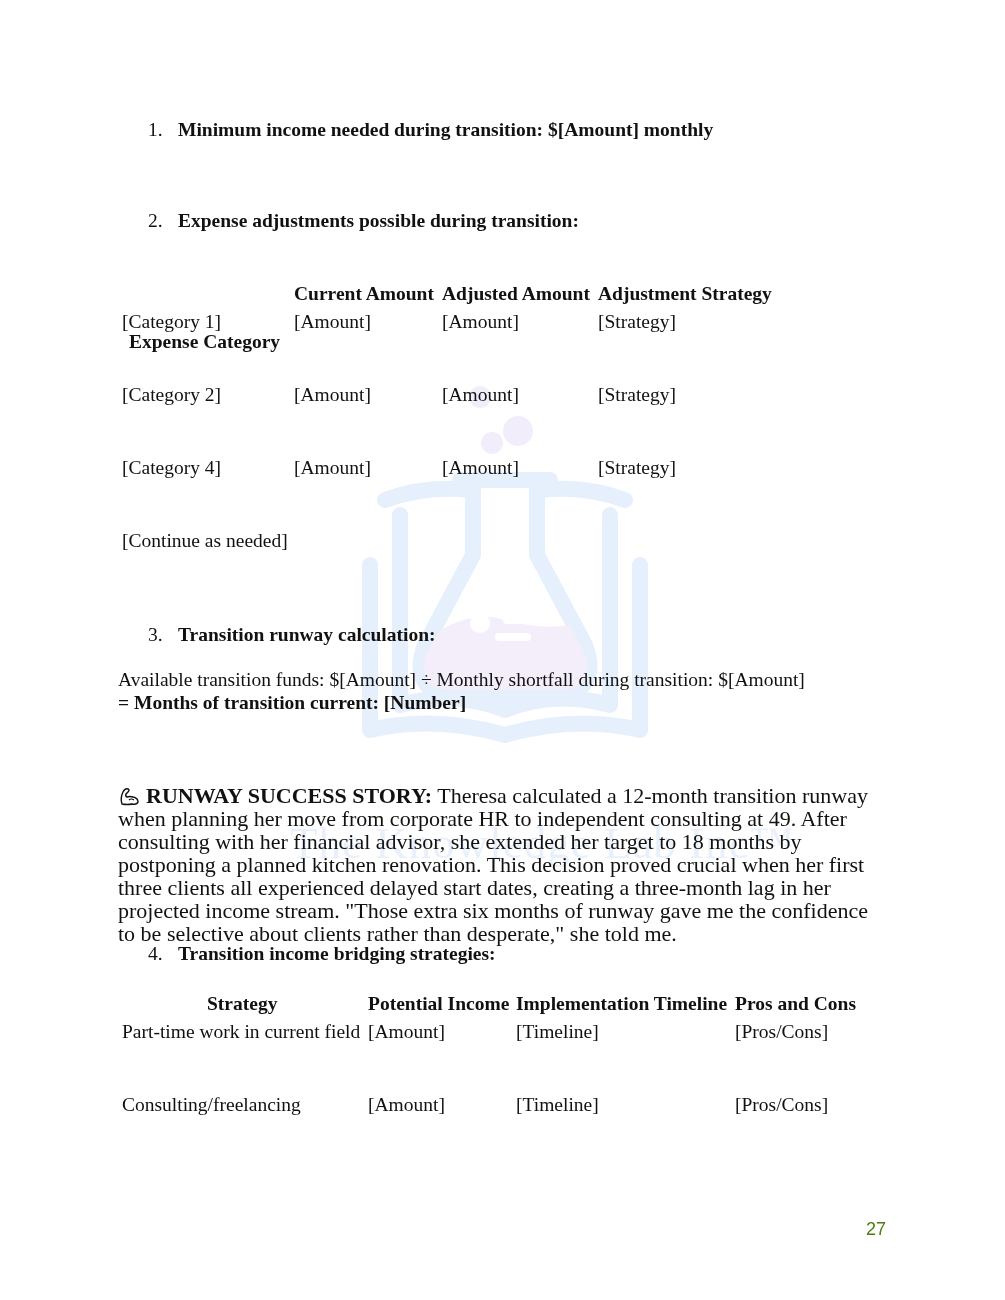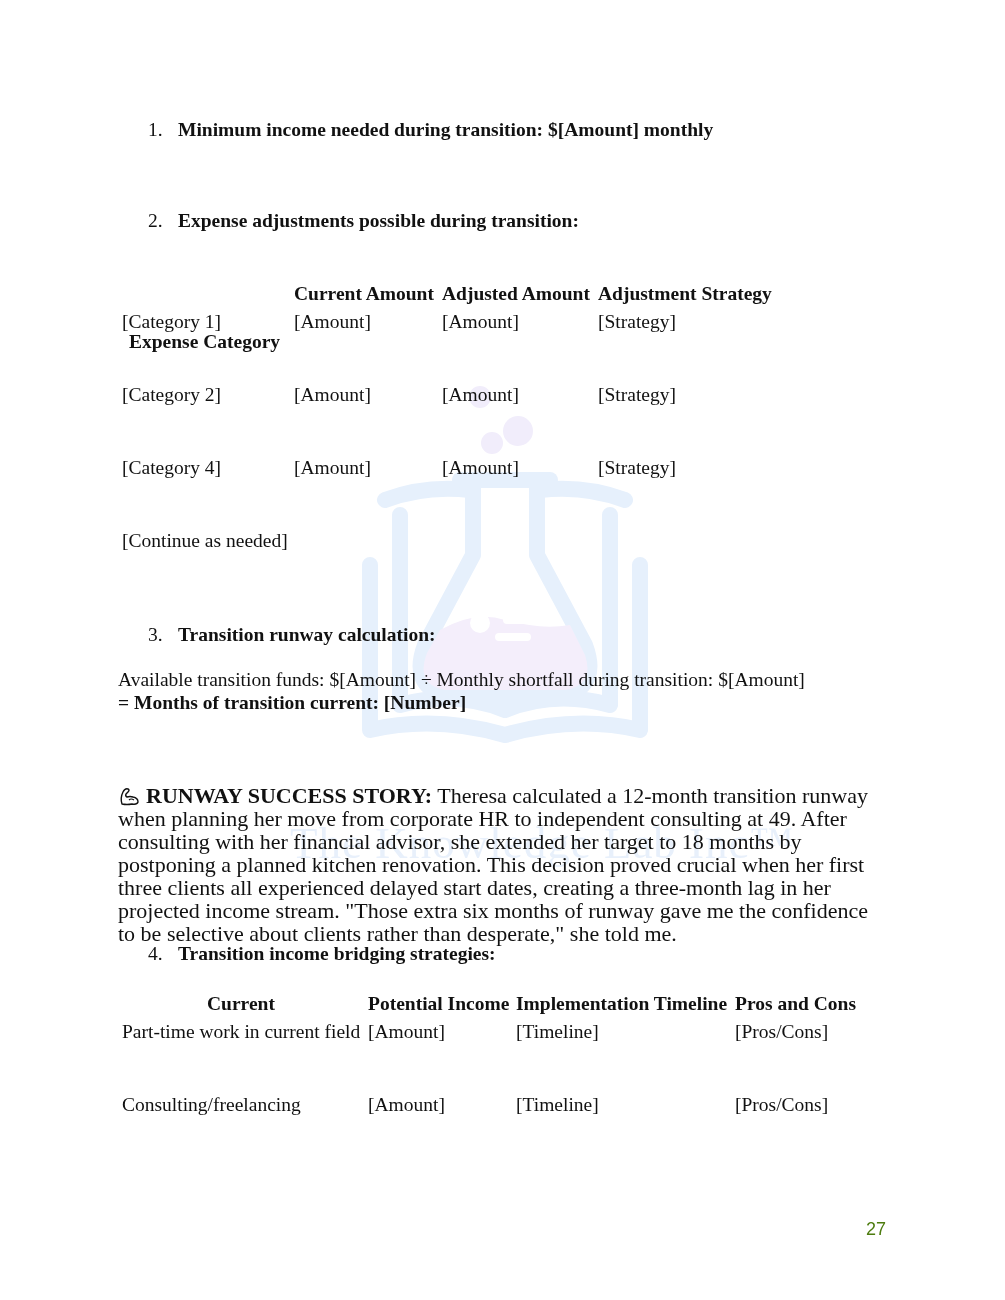--- a/index.html
+++ b/index.html
@@ -83,21 +83,21 @@
     <path d="M4 18 Q2 12 5 6 Q7 2 10 3 Q12 4 10 6 L8 8 Q7 10 9 11 Q12 10 15 11 Q20 12 20 16 Q19 19 14 18 Q9 19 4 18 Z" fill="none" stroke="#111" stroke-width="1.4" stroke-linejoin="round"></path>
     <path d="M11 14 Q13 12 16 14" fill="none" stroke="#111" stroke-width="1.2"></path>
   </svg><span class="b">RUNWAY SUCCESS STORY:</span><span> Theresa calculated a 12-month transition runway when planning her move from corporate HR to independent consulting at 49. After consulting with her financial advisor, she extended her target to 18 months by postponing a planned kitchen renovation. This decision proved crucial when her first three clients all experienced delayed start dates, creating a three-month lag in her projected income stream. "Those extra six months of runway gave me the confidence to be selective about clients rather than desperate," she told me.</span>
 </div>
 
 <div class="abs" style="left:148px; top:943px;">
   <span class="num">4.</span><span class="b">Transition income bridging strategies:</span>
 </div>
 
 <div>
-  <div class="abs b" style="left:207px; top:993px;">Current</div>
+  <div class="abs b" style="left:207px; top:993px;">Strategy</div>
   <div class="abs b" style="left:368px; top:993px;">Potential Income</div>
   <div class="abs b" style="left:516px; top:993px;">Implementation Timeline</div>
   <div class="abs b" style="left:735px; top:993px;">Pros and Cons</div>
 
   <div>
     <div class="abs" style="left:122px; top:1021px;">Part-time work in current field</div>
     <div class="abs" style="left:368px; top:1021px;">[Amount]</div>
     <div class="abs" style="left:516px; top:1021px;">[Timeline]</div>
     <div class="abs" style="left:735px; top:1021px;">[Pros/Cons]</div>
   </div>

